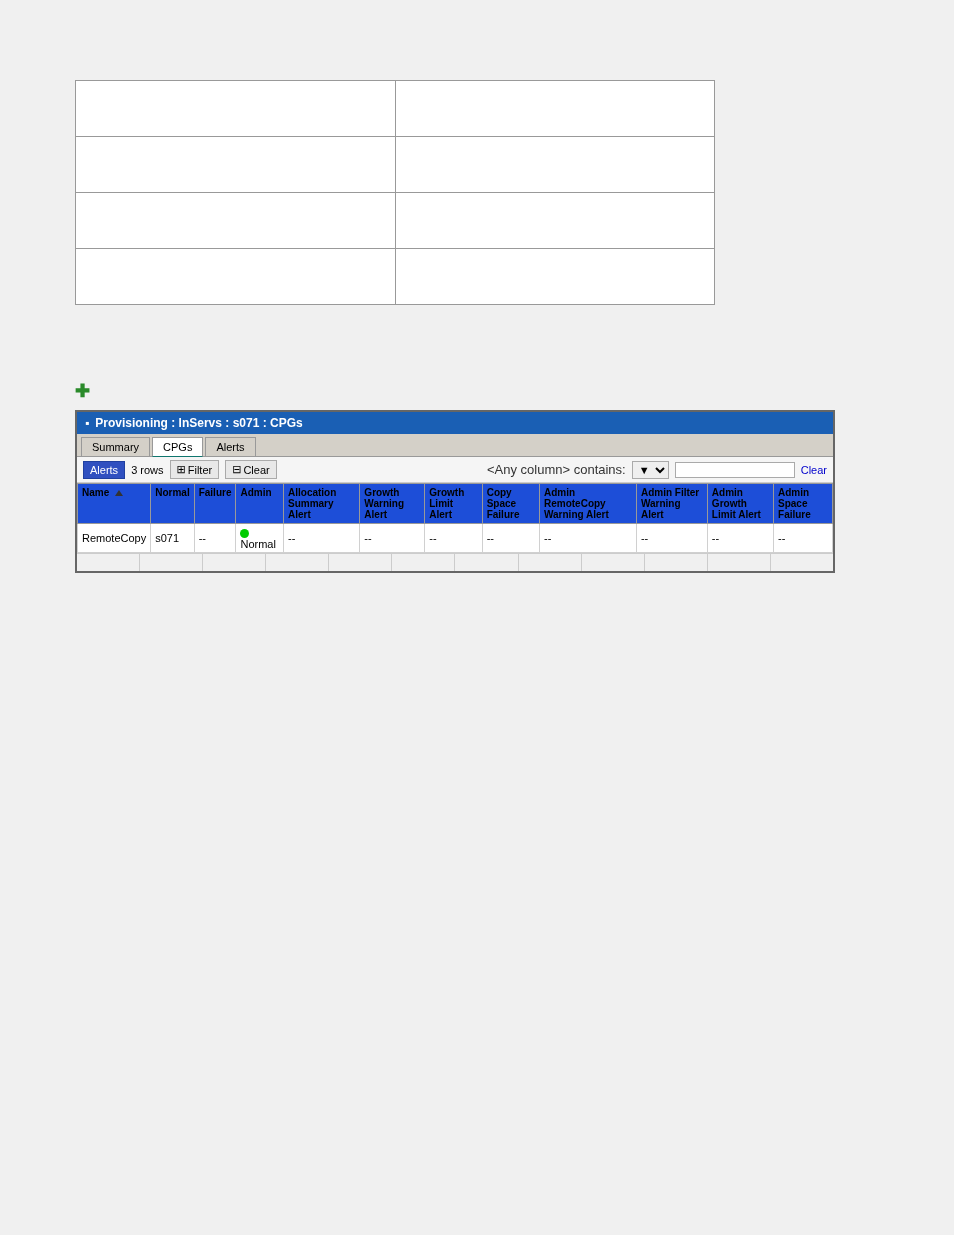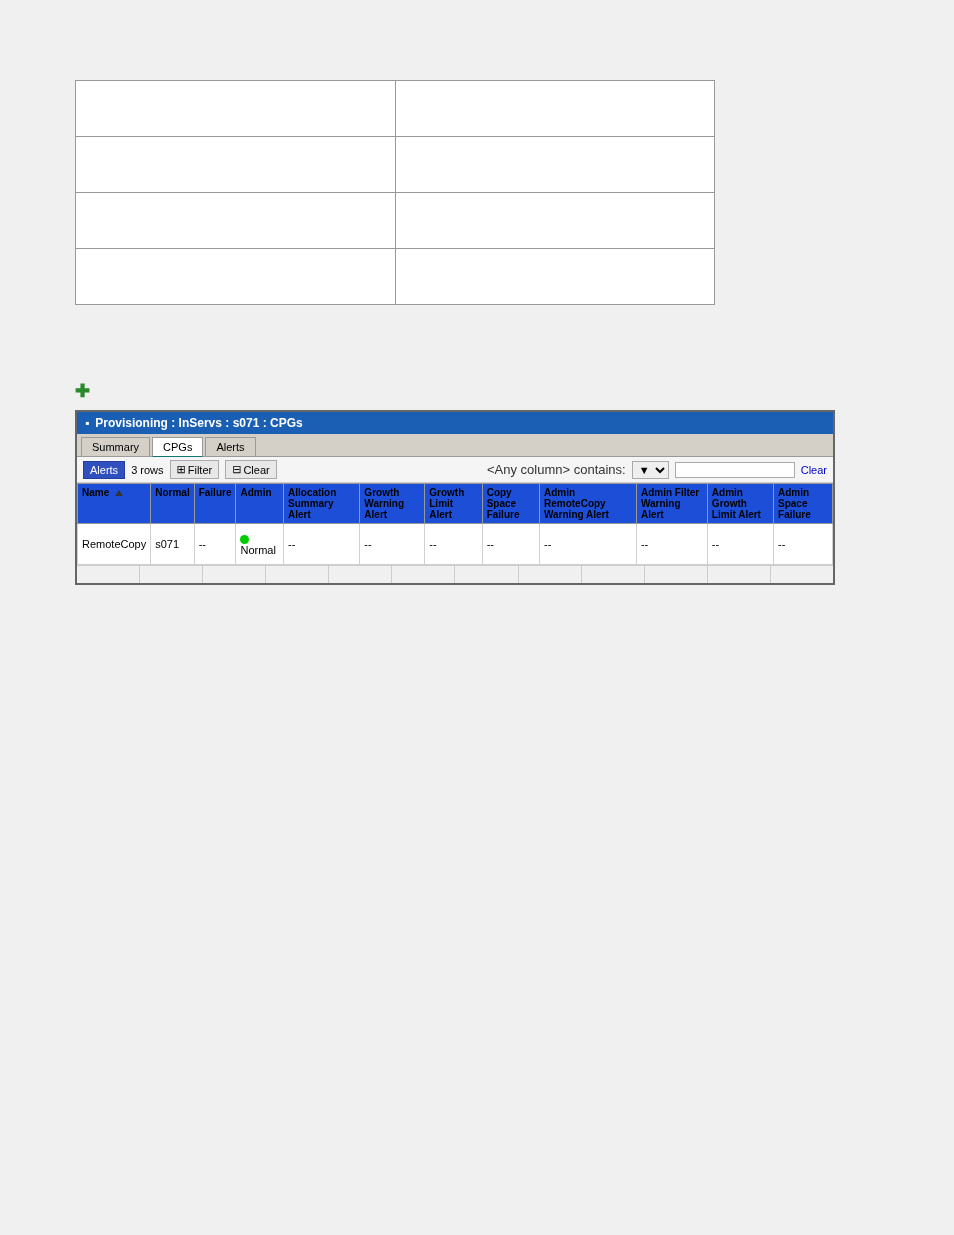--- a/index.html
+++ b/index.html
@@ -159,21 +159,21 @@
       border: 1px solid #999;
       padding: 3px 4px;
       text-align: left;
       font-weight: bold;
       vertical-align: top;
       white-space: normal;
       font-size: 10px;
     }
     .data-table td {
       border: 1px solid #d0d0d0;
-      padding: 8px 4px;
+      padding: 2px 4px;
       vertical-align: middle;
     }
     .data-table tr:nth-child(even) td {
       background: #f8f8f8;
     }
     .sort-icon {
       display: inline-block;
       width: 0;
       height: 0;
       border-left: 4px solid transparent;

